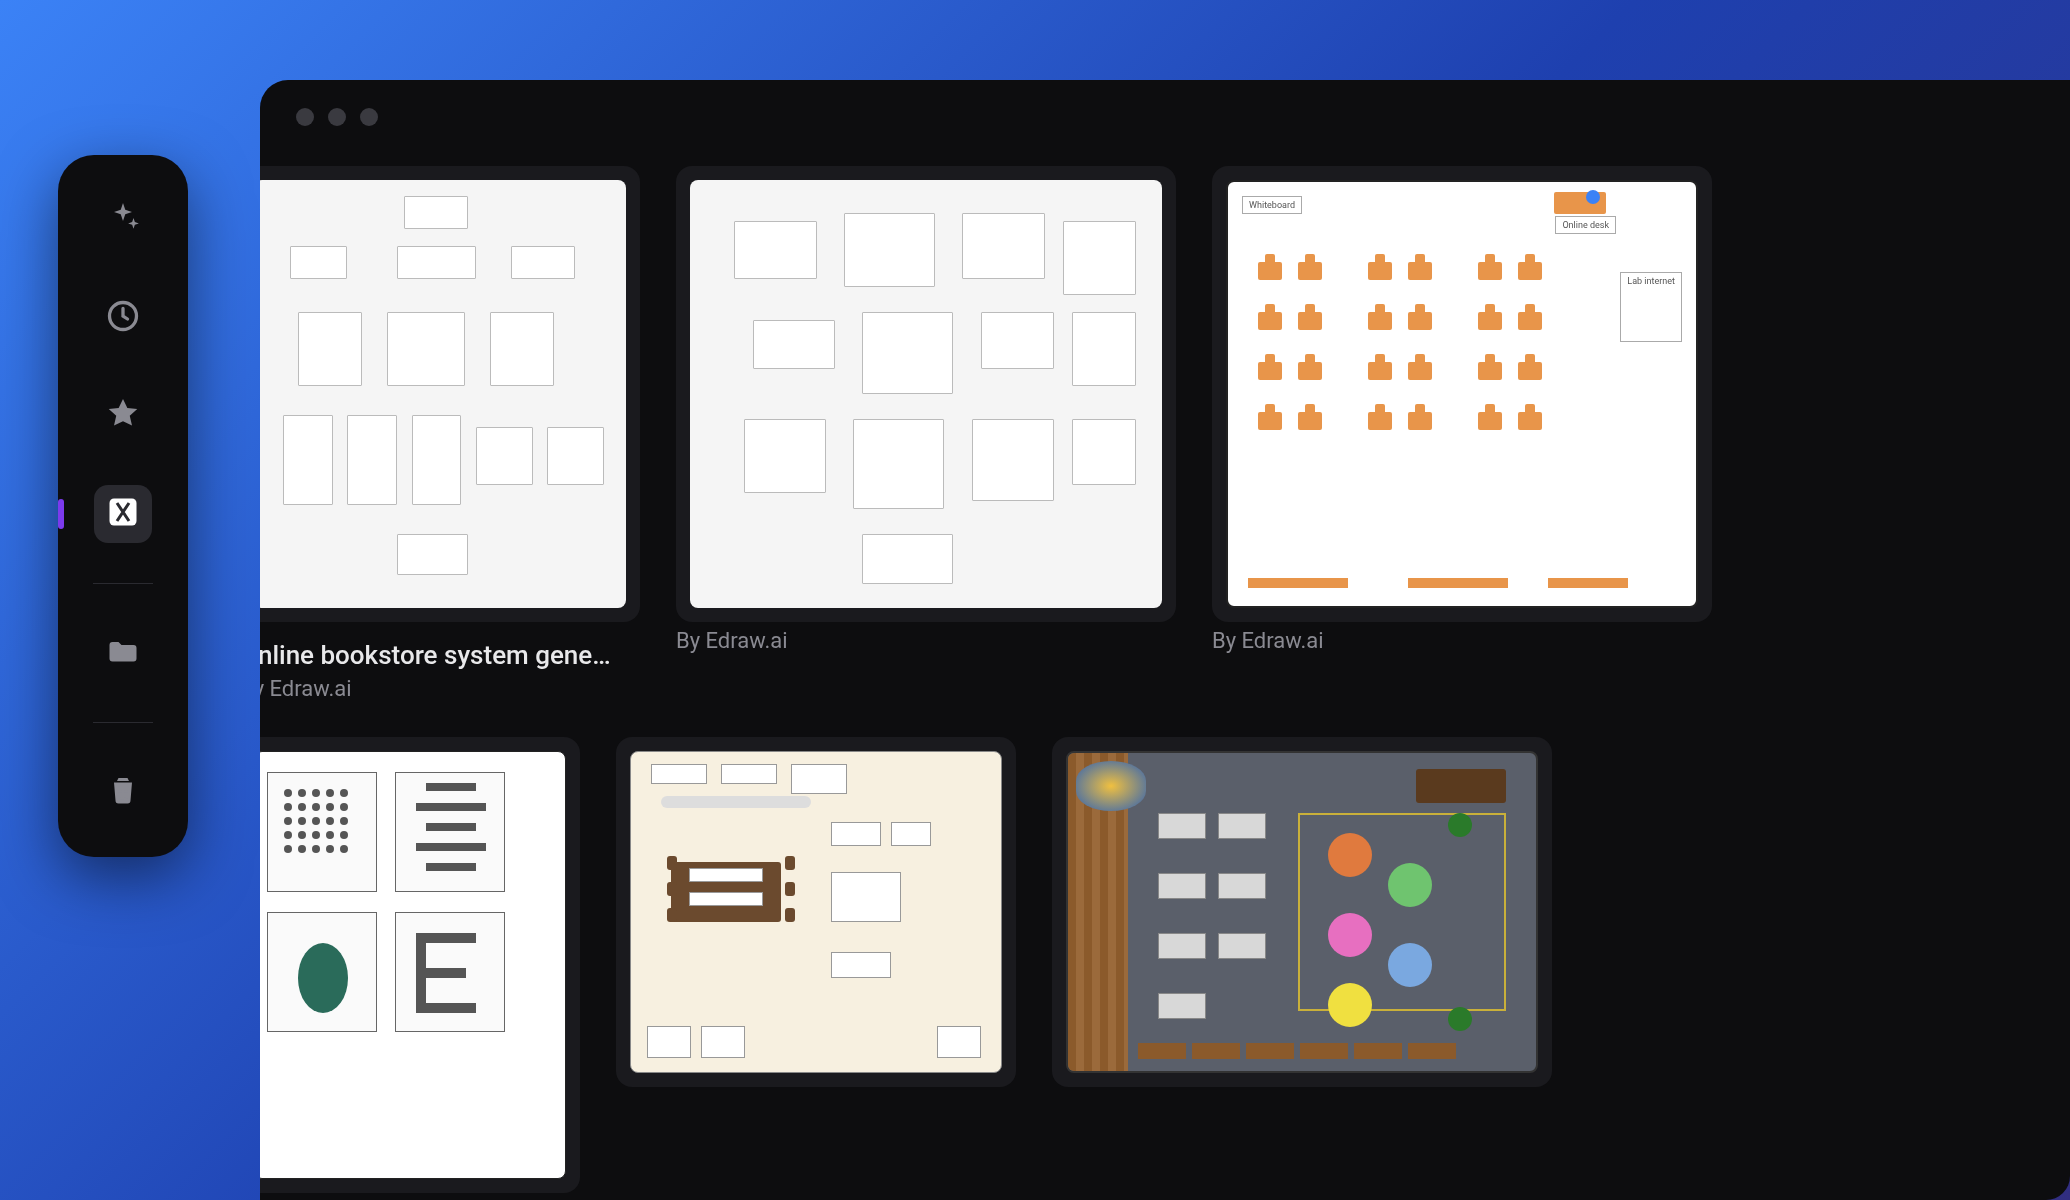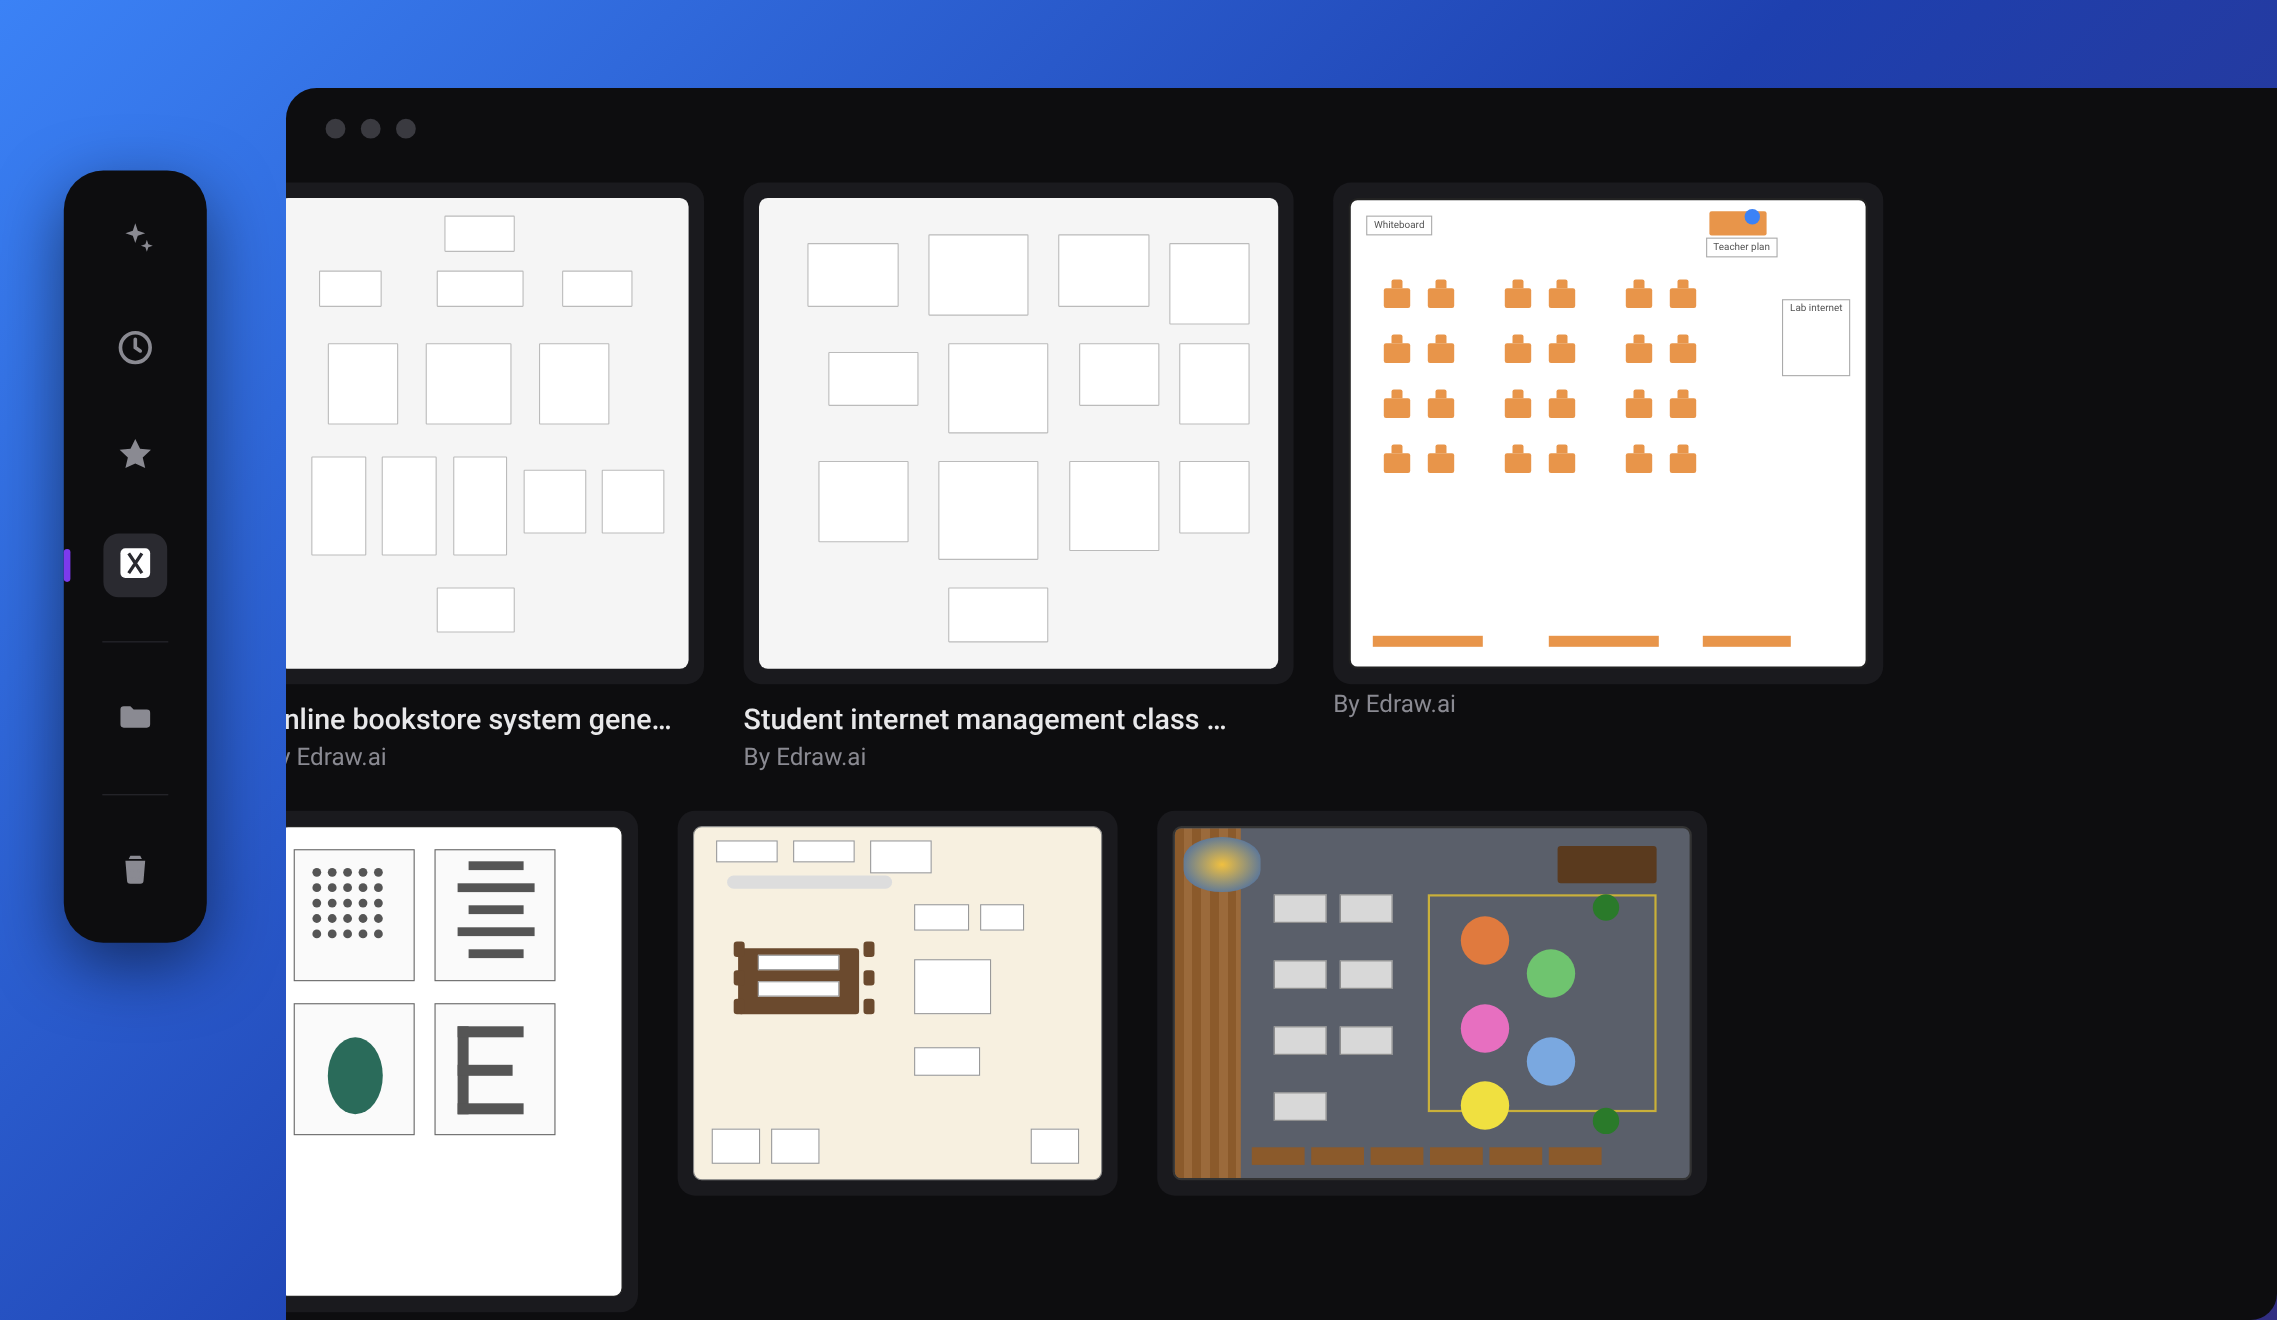--- a/index.html
+++ b/index.html
@@ -371,29 +371,28 @@
             <div class="thumb-box" style="left:62%;top:30%;width:16%;height:14%"></div>
             <div class="thumb-box" style="left:82%;top:30%;width:14%;height:18%"></div>
             <div class="thumb-box" style="left:10%;top:56%;width:18%;height:18%"></div>
             <div class="thumb-box" style="left:34%;top:56%;width:20%;height:22%"></div>
             <div class="thumb-box" style="left:60%;top:56%;width:18%;height:20%"></div>
             <div class="thumb-box" style="left:82%;top:56%;width:14%;height:16%"></div>
             <div class="thumb-box" style="left:36%;top:84%;width:20%;height:12%"></div>
           </div>
         </div>
       </div>
-      <div class="card-title">Student internet management class …</div>
       <div class="card-author">By Edraw.ai</div>
     </div>
 
     <div class="card">
       <div class="card-thumb">
         <div class="card-thumb-inner thumb-floorplan-white">
           <div class="label-box" style="left:14px;top:14px">Whiteboard</div>
-          <div class="label-box" style="right:80px;top:34px">Teacher plan</div>
+          <div class="label-box" style="right:80px;top:34px">Online desk</div>
           <div class="label-box" style="right:14px;top:90px;height:70px;writing-mode:horizontal-tb">Lab internet</div>
           <div style="position:absolute;right:90px;top:10px;width:52px;height:22px;background:#e8954a;border-radius:2px"></div>
           <div style="position:absolute;right:96px;top:8px;width:14px;height:14px;background:#3b82f6;border-radius:50%"></div>
 
           <div class="desk" style="left:30px;top:80px"></div>
             <div class="desk" style="left:70px;top:80px"></div>
           <div class="desk" style="left:140px;top:80px"></div>
             <div class="desk" style="left:180px;top:80px"></div>
           <div class="desk" style="left:250px;top:80px"></div>
             <div class="desk" style="left:290px;top:80px"></div>

